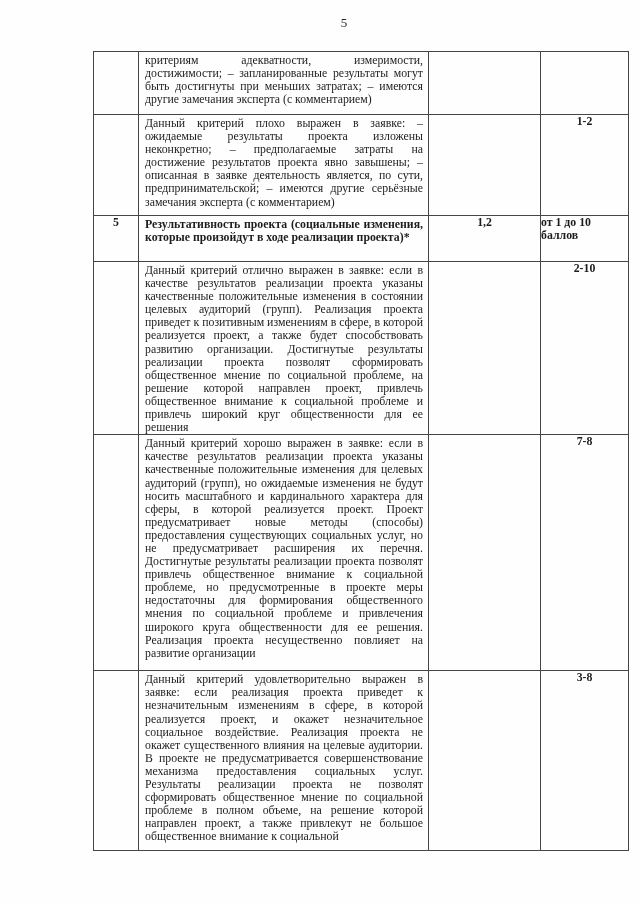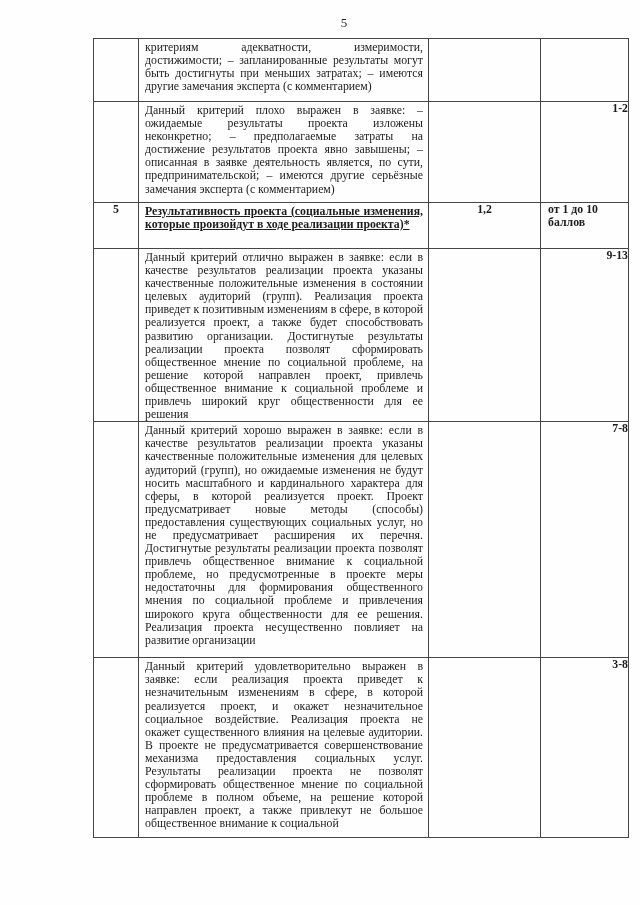--- a/index.html
+++ b/index.html
@@ -21,21 +21,21 @@
     top: 15px;
     left: 316px;
     width: 56px;
     text-align: center;
     font-size: 13px;
     color: #2a2a2a;
   }
   table.criteria {
     position: absolute;
     left: 93px;
-    top: 38px;
+    top: 51px;
     width: 535px;
     border-collapse: collapse;
     table-layout: fixed;
     font-size: 11.8px;
     line-height: 13.1px;
   }
   table.criteria td {
     border: 1px solid #454545;
     vertical-align: top;
     padding: 0;
@@ -55,32 +55,30 @@
     padding: 2px 5px 0 6px;
     text-align: justify;
     overflow: hidden;
   }
   td.coef-cell {
     text-align: center;
     font-weight: bold;
     padding-top: 3px;
   }
   td.score-cell {
-    text-align: right;
+    text-align: center;
     font-weight: bold;
     padding-top: 3px;
   }
   td.score-cell.score-left {
     text-align: left;
-    padding-left: 7px;
     padding-right: 4px;
   }
   tr.bold-row td.text-cell .txt {
     font-weight: bold;
-    text-decoration: underline;
   }
   
   tr.r0 { height: 62px; }
   tr.r1 { height: 100px; }
   tr.r2 { height: 45px; }
   tr.r3 { height: 172px; }
   tr.r4 { height: 235px; }
   tr.r5 { height: 179px; }
   tr.r0 td, tr.r1 td, tr.r2 td, tr.r3 td, tr.r4 td, tr.r5 td { height: inherit; }
 </style>
@@ -126,21 +124,21 @@
         <td class="coef-cell">1,2</td>
         <td class="score-cell score-left">от 1 до 10 баллов</td>
       </tr>
 
       <tr class="r3">
         <td class="num-cell"></td>
         <td class="text-cell">
           <div class="txt">Данный критерий отлично выражен в заявке: если в качестве результатов реализации проекта указаны качественные положительные изменения в состоянии целевых аудиторий (групп). Реализация проекта приведет к позитивным изменениям в сфере, в которой реализуется проект, а также будет способствовать развитию организации. Достигнутые результаты реализации проекта позволят сформировать общественное мнение по социальной проблеме, на решение которой направлен проект, привлечь общественное внимание к социальной проблеме и привлечь широкий круг общественности для ее решения</div>
         </td>
         <td class="coef-cell"></td>
-        <td class="score-cell">9-13</td>
+        <td class="score-cell">2-10</td>
       </tr>
 
       <tr class="r4">
         <td class="num-cell"></td>
         <td class="text-cell">
           <div class="txt">Данный критерий хорошо выражен в заявке: если в качестве результатов реализации проекта указаны качественные положительные изменения для целевых аудиторий (групп), но ожидаемые изменения не будут носить масштабного и кардинального характера для сферы, в которой реализуется проект. Проект предусматривает новые методы (способы) предоставления существующих социальных услуг, но не предусматривает расширения их перечня. Достигнутые результаты реализации проекта позволят привлечь общественное внимание к социальной проблеме, но предусмотренные в проекте меры недостаточны для формирования общественного мнения по социальной проблеме и привлечения широкого круга общественности для ее решения. Реализация проекта несущественно повлияет на развитие организации</div>
         </td>
         <td class="coef-cell"></td>
         <td class="score-cell">7-8</td>
       </tr>

